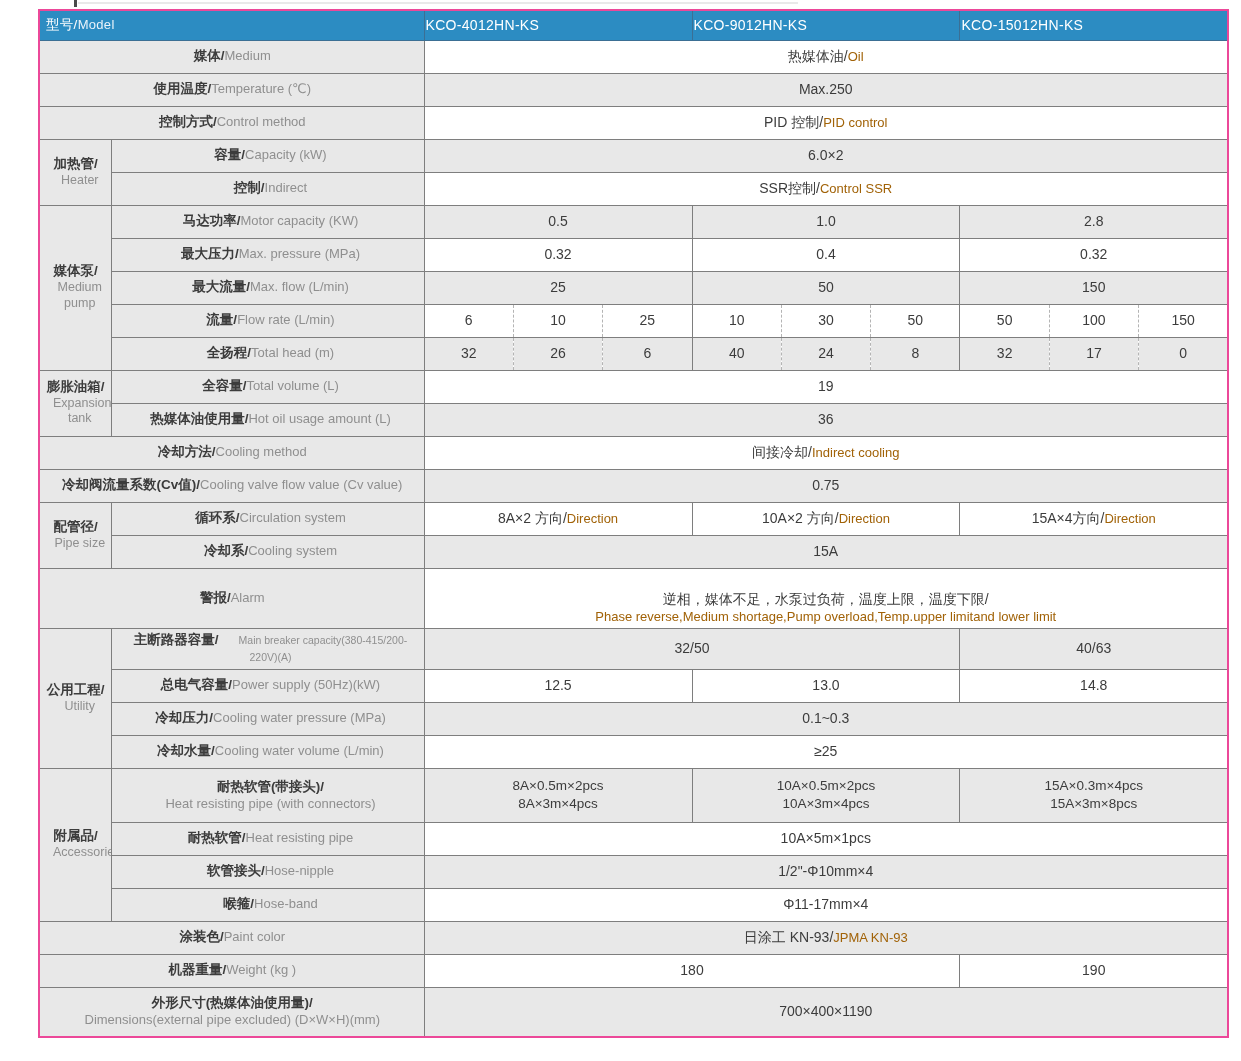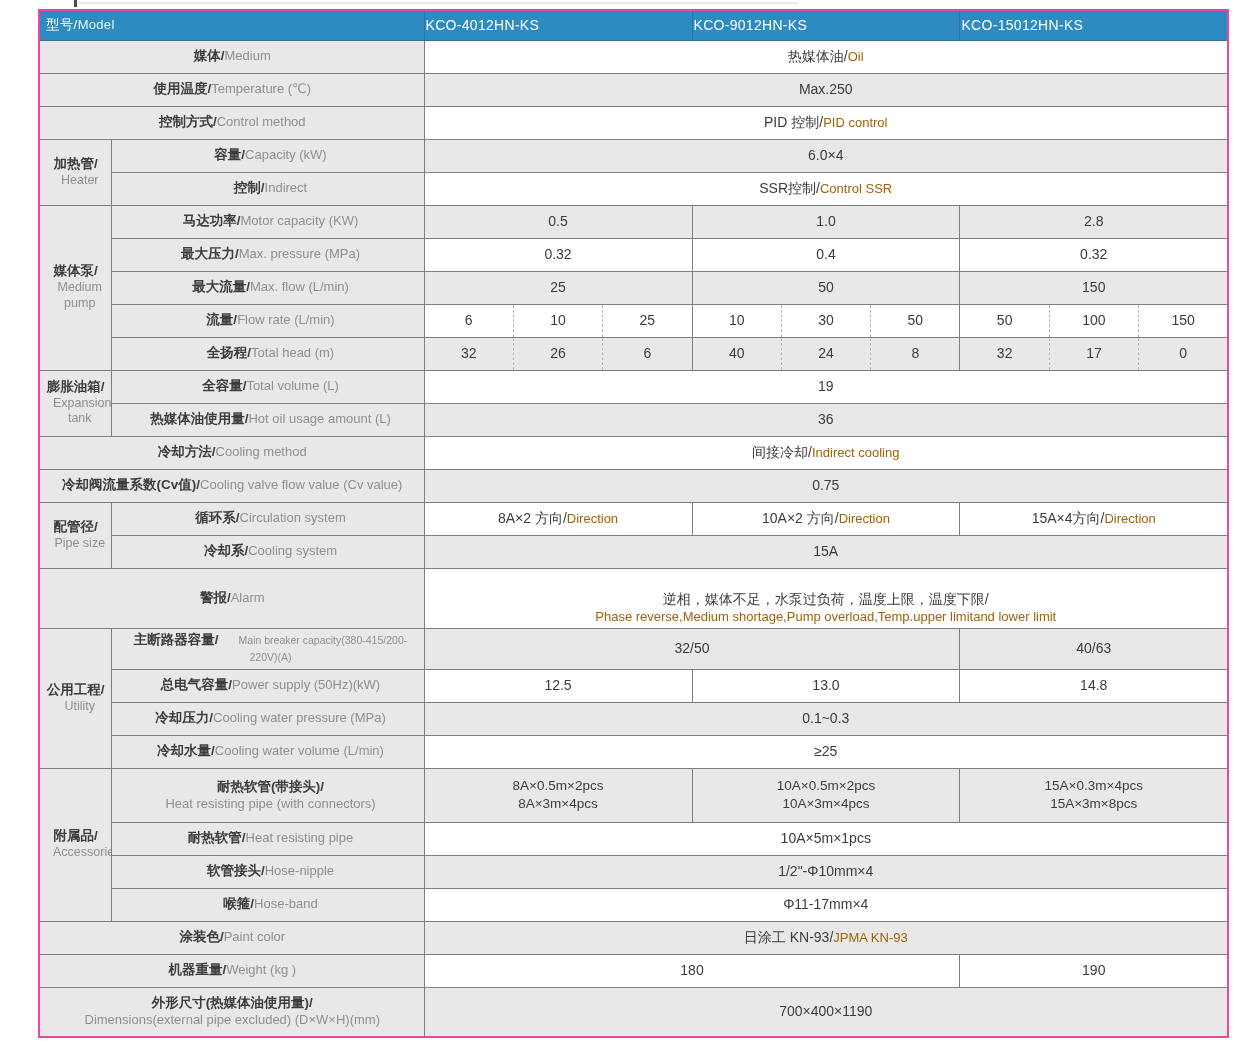--- a/index.html
+++ b/index.html
@@ -90,21 +90,21 @@
       <tr>
         <td class="lab" colspan="2"><span class="zh">控制方式/</span><span class="en">Control method</span></td>
         <td colspan="9" class="val"><span class="vzh">PID 控制/</span><span class="ven">PID control</span></td>
       </tr>
       <tr>
         <td rowspan="2" class="lab grp">
           <div class="zh">加热管/</div>
           <div class="en">Heater</div>
         </td>
         <td class="lab sublab"><span class="zh">容量/</span><span class="en">Capacity (kW)</span></td>
-        <td colspan="9" class="val shade"><span class="vzh">6.0×4</span></td>
+        <td colspan="9" class="val shade"><span class="vzh">6.0×2</span></td>
       </tr>
       <tr>
         <td class="lab sublab"><span class="zh">控制/</span><span class="en">Indirect</span></td>
         <td colspan="9" class="val"><span class="vzh">SSR控制/</span><span class="ven">Control SSR</span></td>
       </tr>
       <tr>
         <td rowspan="5" class="lab grp">
           <div class="zh">媒体泵/</div>
           <div class="en">Medium pump</div>
         </td>

